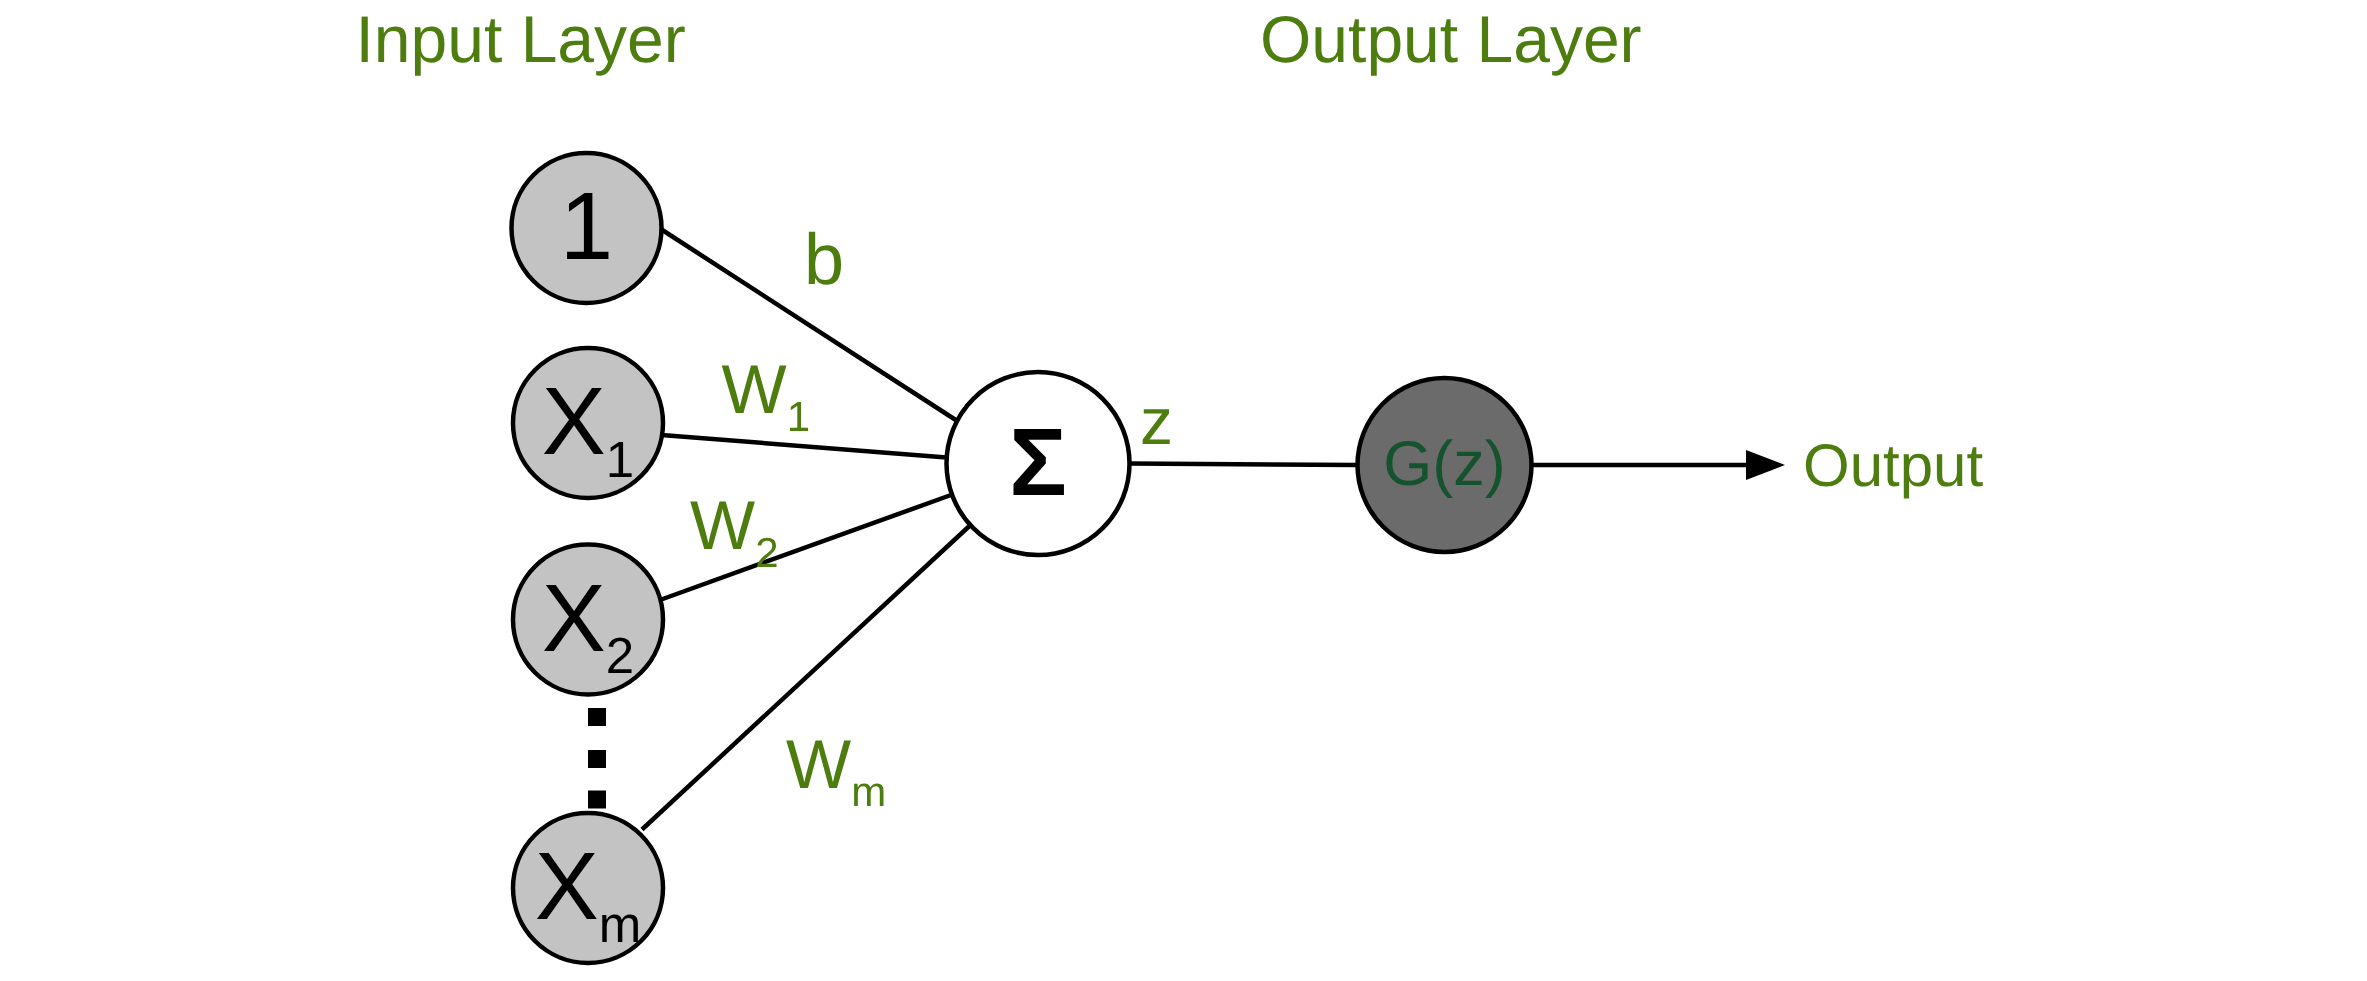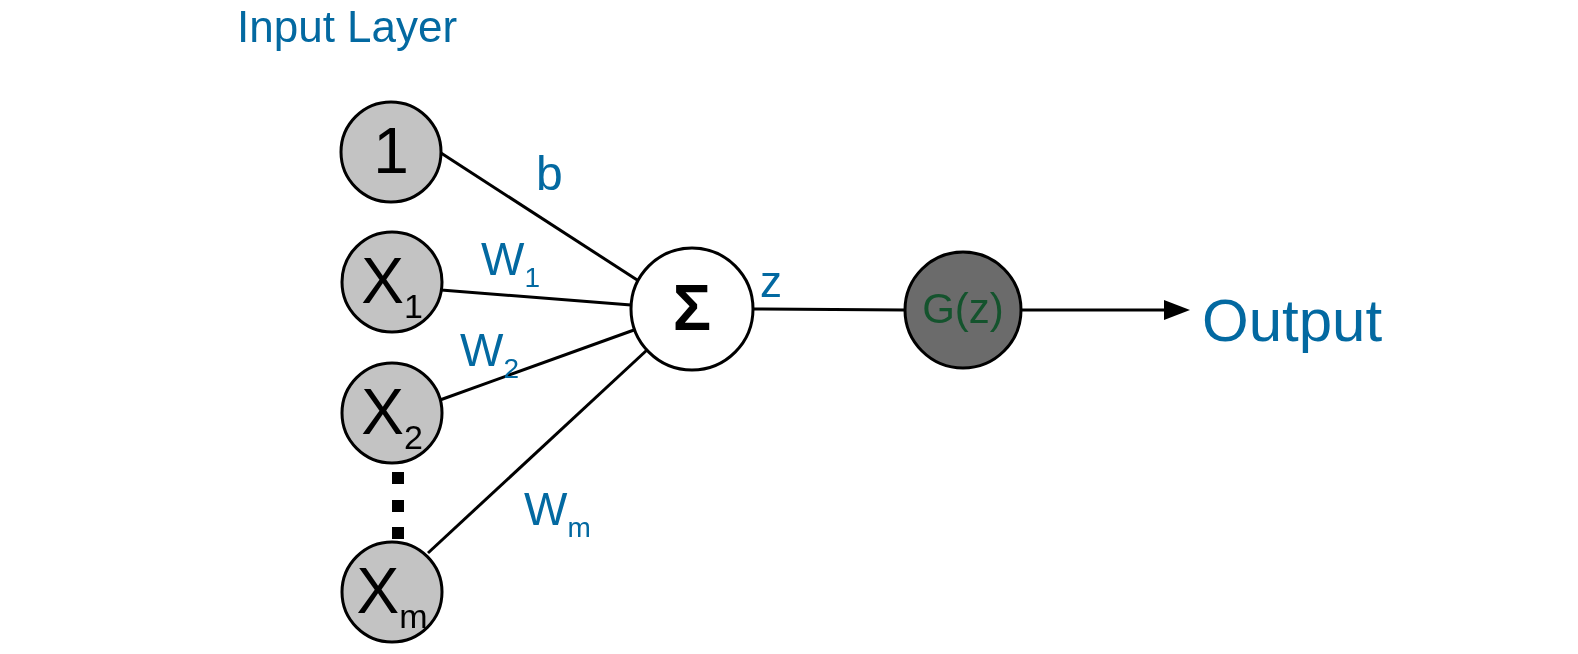--- a/index.html
+++ b/index.html
@@ -9,28 +9,28 @@
     height: 654px;
     background: #ffffff;
     font-family: "Liberation Sans", "DejaVu Sans", sans-serif;
     color: #000000;
     overflow: hidden;
   }
   #net-svg { position: absolute; left: 0; top: 0; }
   .edge  { stroke: #000000; stroke-width: 3; fill: none; }
   .node  { stroke: #000000; stroke-width: 3; }
   .dot   { fill: #000000; }
-  .lbl   { position: absolute; line-height: 1; white-space: nowrap; color: #0369a1; }
+  .lbl   { position: absolute; line-height: 1; white-space: nowrap; color: #4d7c0f; }
   .title { font-size: 44px; }
   .caption { font-size: 45px; line-height: 53px; }
   .edge-lbl { font-size: 46px; }
   .edge-lbl .sub { font-size: 28px; display: inline-block; transform: translateY(12px); }
   .b-lbl { font-size: 48px; }
   .z-lbl { font-size: 44px; }
-  .out-lbl { font-size: 60px; }
+  .out-lbl { font-size: 40px; }
   .node-lbl {
     position: absolute;
     transform: translate(-50%, -52%);
     line-height: 1;
     font-size: 64px;
     white-space: nowrap;
   }
   .node-lbl .nsub { font-size: 34px; display: inline-block; transform: translateY(15px); }
   .sigma-lbl { font-weight: 700; font-size: 64px; }
   .gz-lbl { font-size: 42px; color: #14532d; }
@@ -58,20 +58,21 @@
 
     <circle class="node" cx="391" cy="152" r="50" fill="#c3c3c3"></circle>
     <circle class="node" cx="392" cy="282" r="50" fill="#c3c3c3"></circle>
     <circle class="node" cx="392" cy="413" r="50" fill="#c3c3c3"></circle>
     <circle class="node" cx="392" cy="592" r="50" fill="#c3c3c3"></circle>
     <circle class="node" cx="692" cy="309" r="61" fill="#ffffff"></circle>
     <circle class="node" cx="963" cy="310" r="58" fill="#6b6b6b"></circle>
   </svg>
 
   <div class="lbl title" style="left:237px; top:5px;">Input Layer</div>
+  <div class="lbl title" style="left:840px; top:5px;">Output Layer</div>
 
   <div class="node-lbl" style="left:391px; top:152px;">1</div>
   <div class="node-lbl" style="left:392px; top:282px;"><span>X</span><span class="nsub">1</span></div>
   <div class="node-lbl" style="left:392px; top:413px;"><span>X</span><span class="nsub">2</span></div>
   <div class="node-lbl" style="left:392px; top:592px;"><span>X</span><span class="nsub">m</span></div>
   <div class="node-lbl sigma-lbl" style="left:692px; top:309px;">Σ</div>
   <div class="node-lbl gz-lbl" style="left:963px; top:310px;">G(z)</div>
 
   <div class="lbl b-lbl" style="left:536px; top:150px;">b</div>
   <div class="lbl edge-lbl" style="left:481px; top:236px;"><span>W</span><span class="sub">1</span></div>

